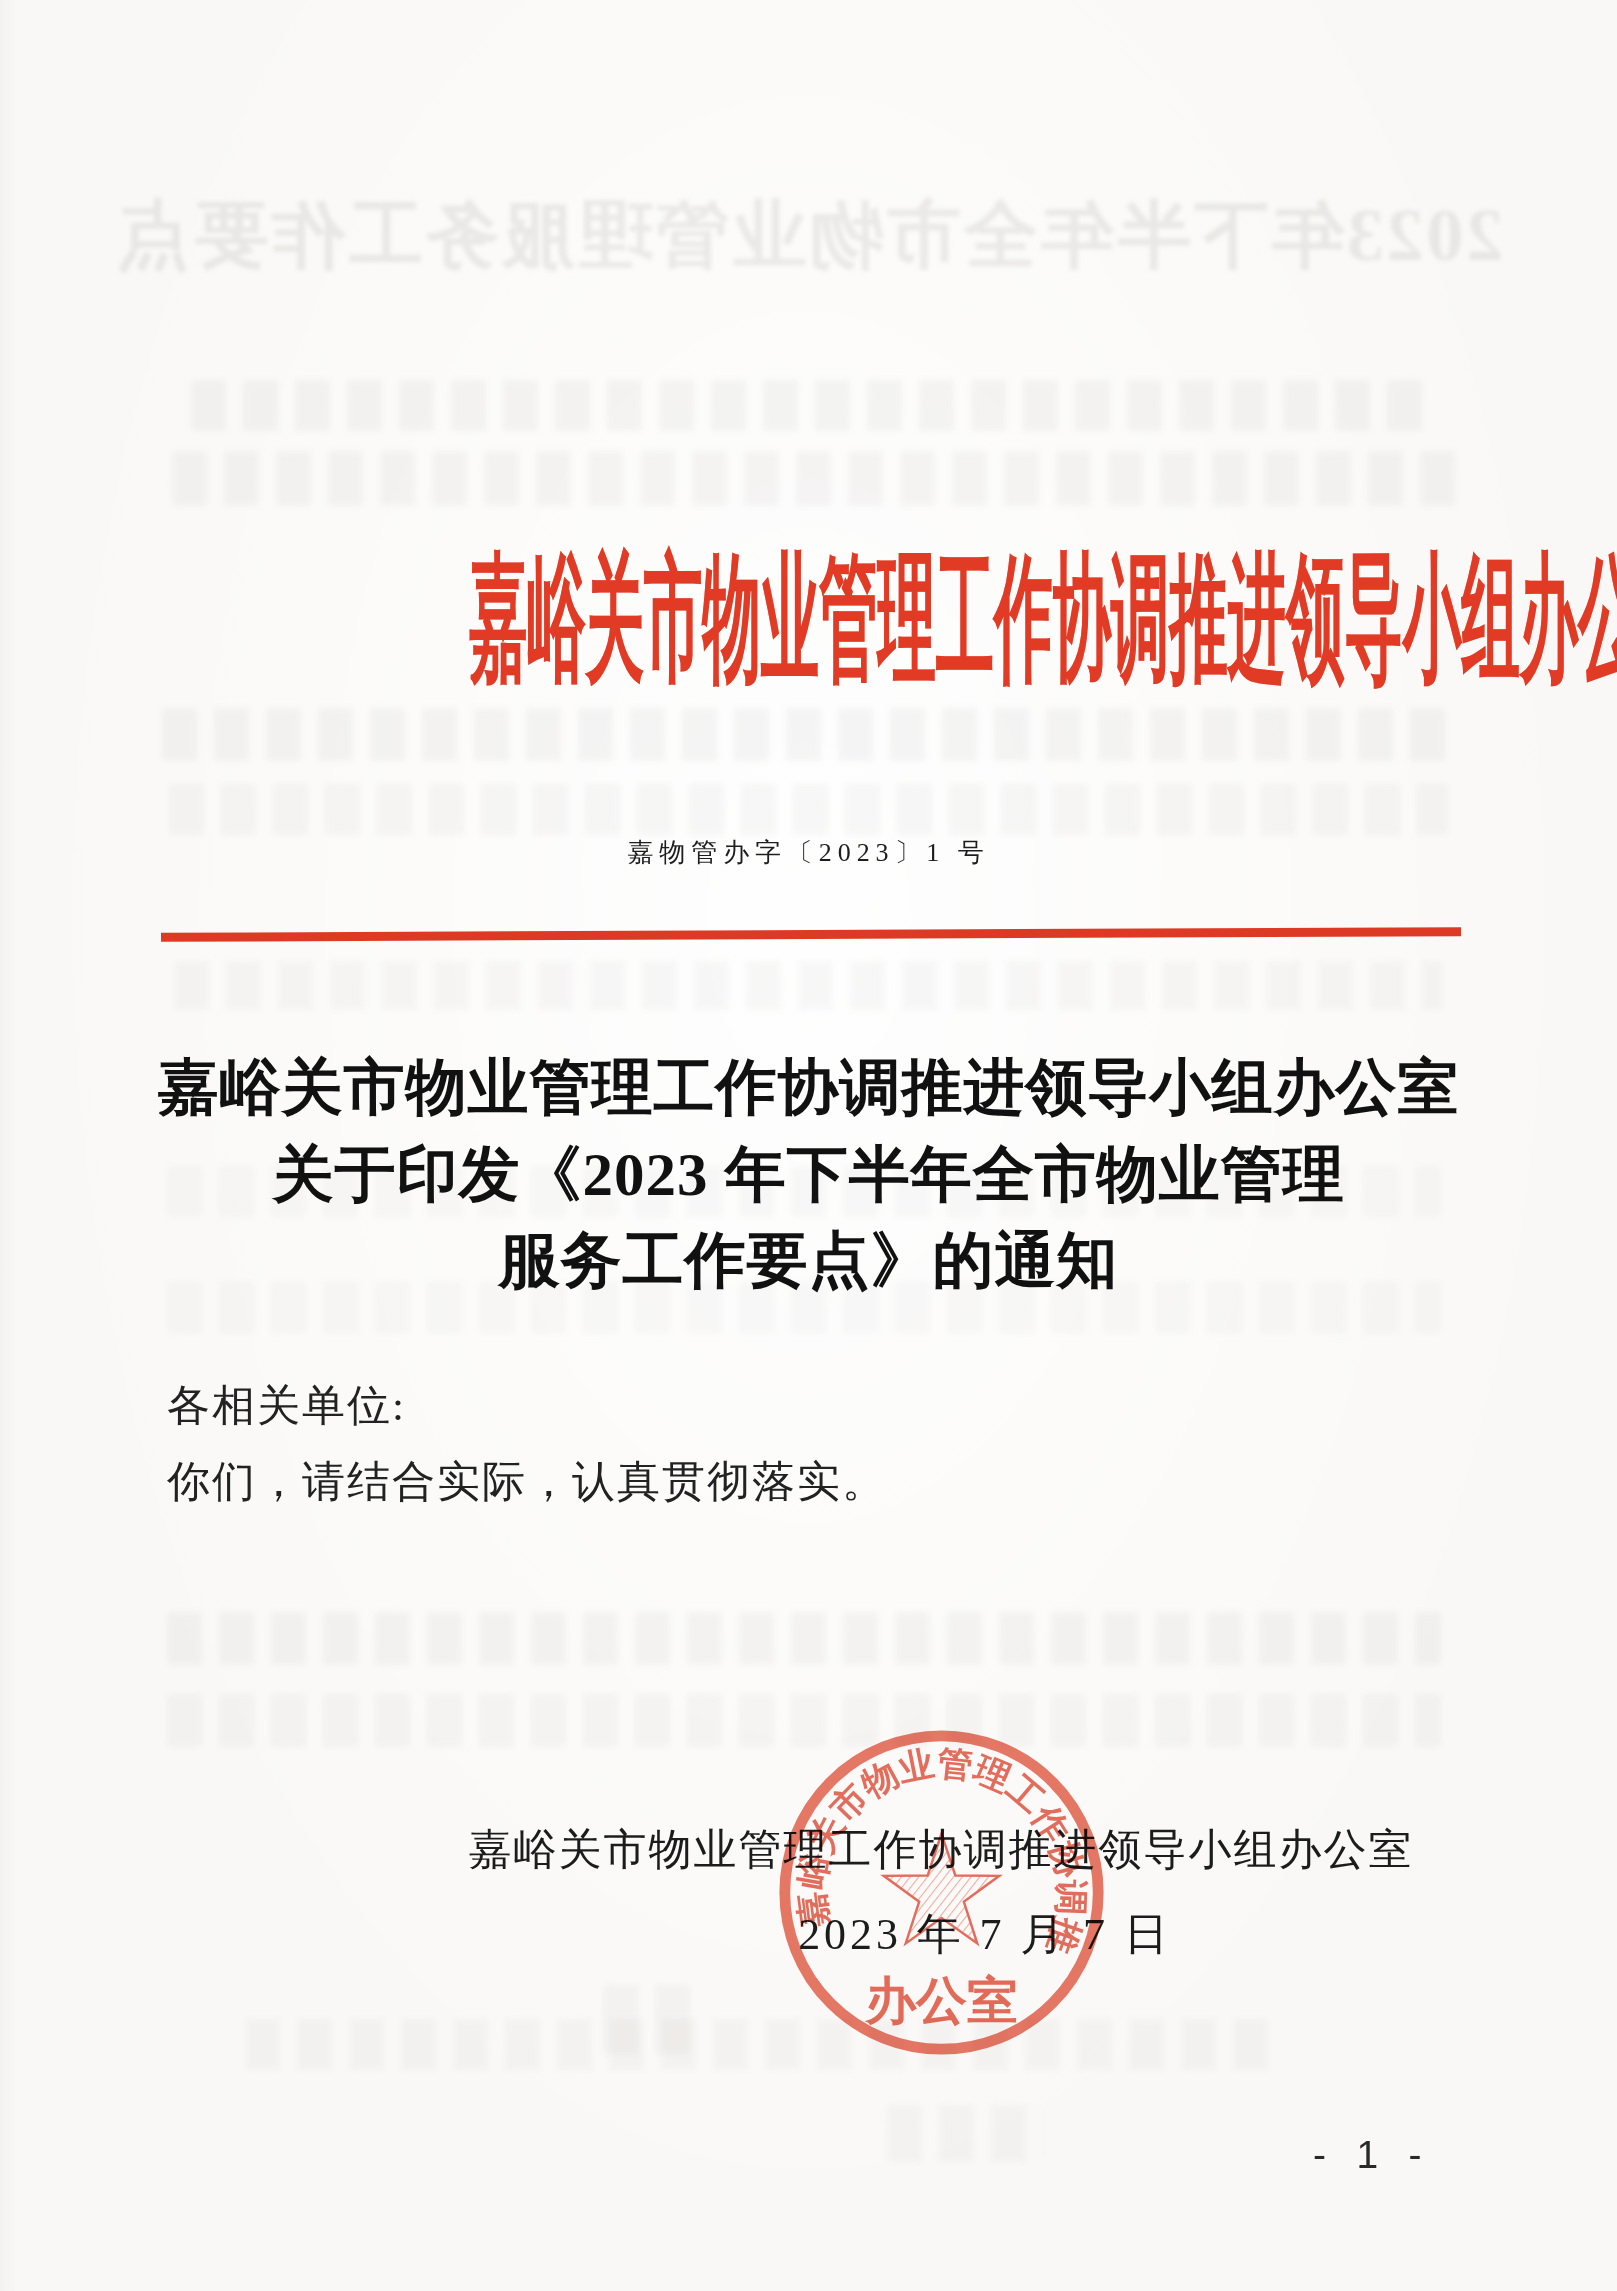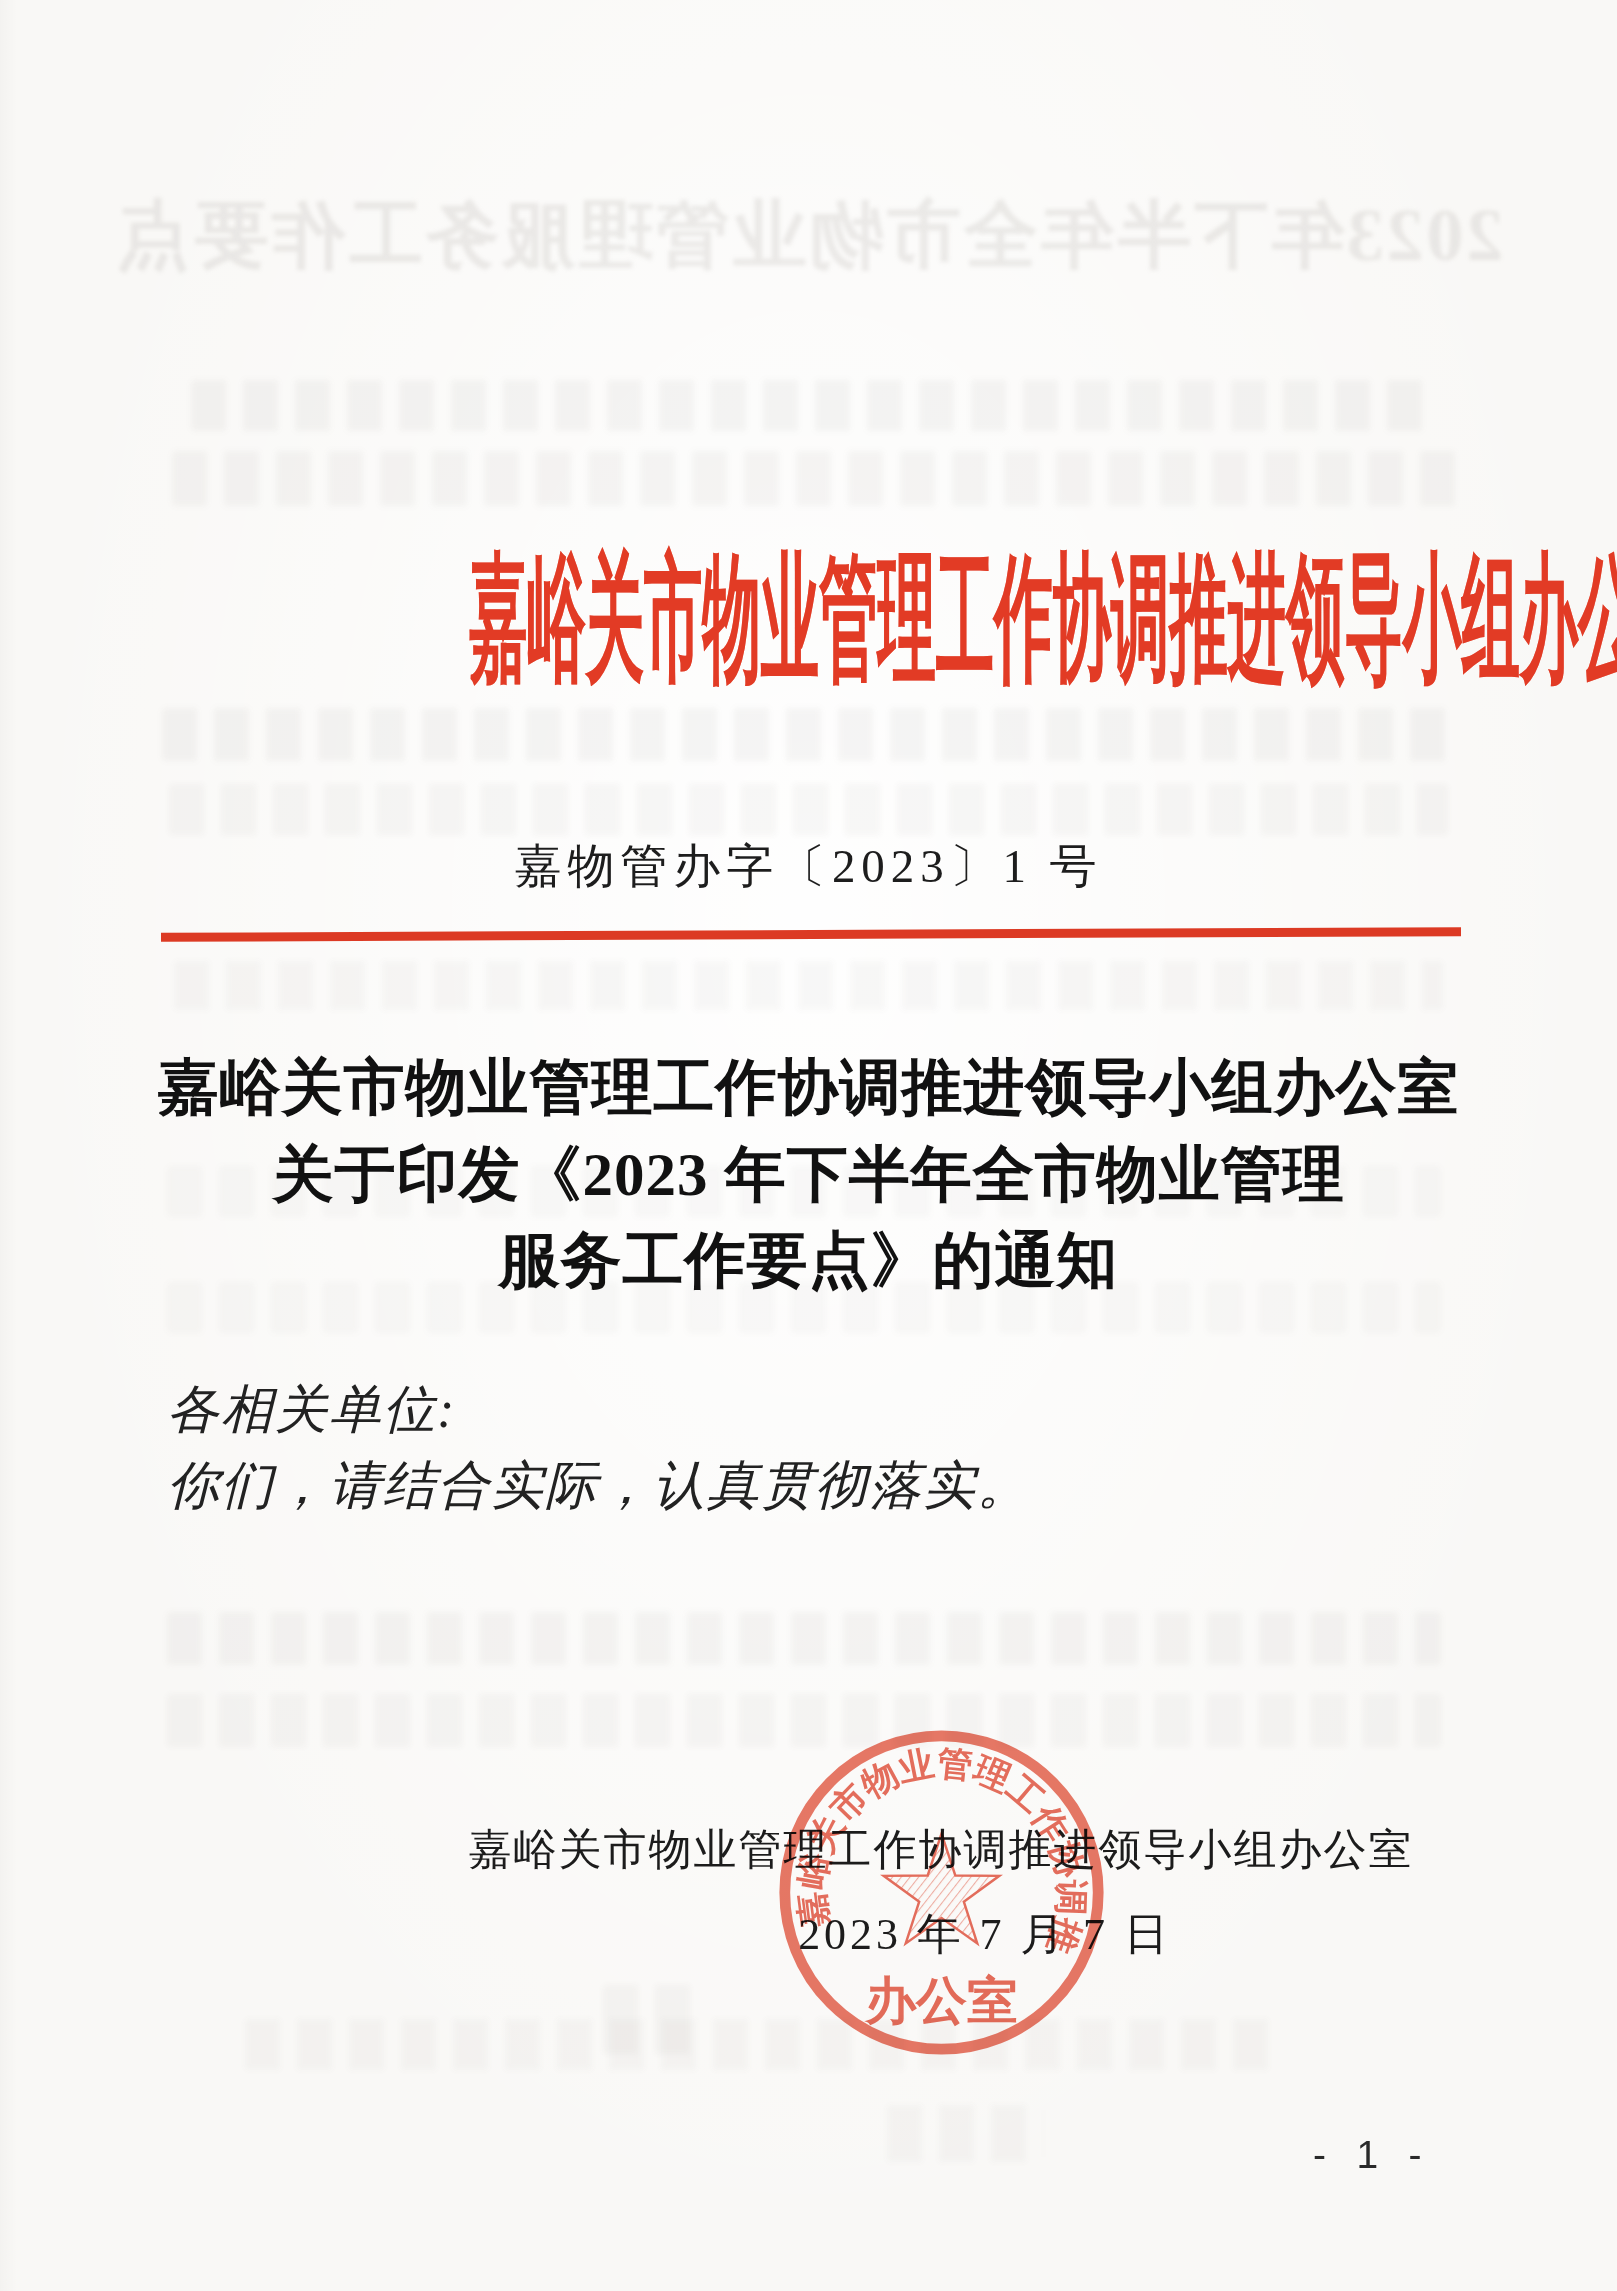--- a/index.html
+++ b/index.html
@@ -46,21 +46,21 @@
     font-weight:bold;
     font-size:139px; line-height:1.02;
     transform:scaleX(0.42);
     transform-origin:50% 50%;
     color:#e23b25;
     text-shadow:0 0 1px rgba(226,59,37,0.55);
   }
   .doc-number {
     position:absolute; top:835px; left:0; width:100%;
     text-align:center;
-    font-size:47px; letter-spacing:5.9px;
+    font-size:26px; letter-spacing:5.9px;
     color:#1d1d1d;
   }
   .red-rule {
     position:absolute; top:930px; left:161px;
     width:1300px; height:8.8px;
     background:#dc3a24;
     transform:rotate(-0.25deg);
   }
 
   
@@ -70,24 +70,23 @@
     font-weight:bold;
     color:#111;
     font-size:61px; line-height:1.42;
     letter-spacing:1px;
   }
 
   
   .body-text {
     position:absolute; left:167px; width:1294px;
     color:#222;
-    font-size:52px; line-height:1.0;
+    font-size:43px; line-height:1.0;
     letter-spacing:2px;
     white-space:nowrap;
-    font-style:italic;
   }
   .salutation   { top:1384px; }
   .para-line-1  { top:1450px; left:253px; }
   .para-line-2  { top:1460px; }
 
   
   .signature-org {
     position:absolute; top:1821px; left:0; width:100%;
     text-align:center;
     font-size:43px; letter-spacing:2px;

